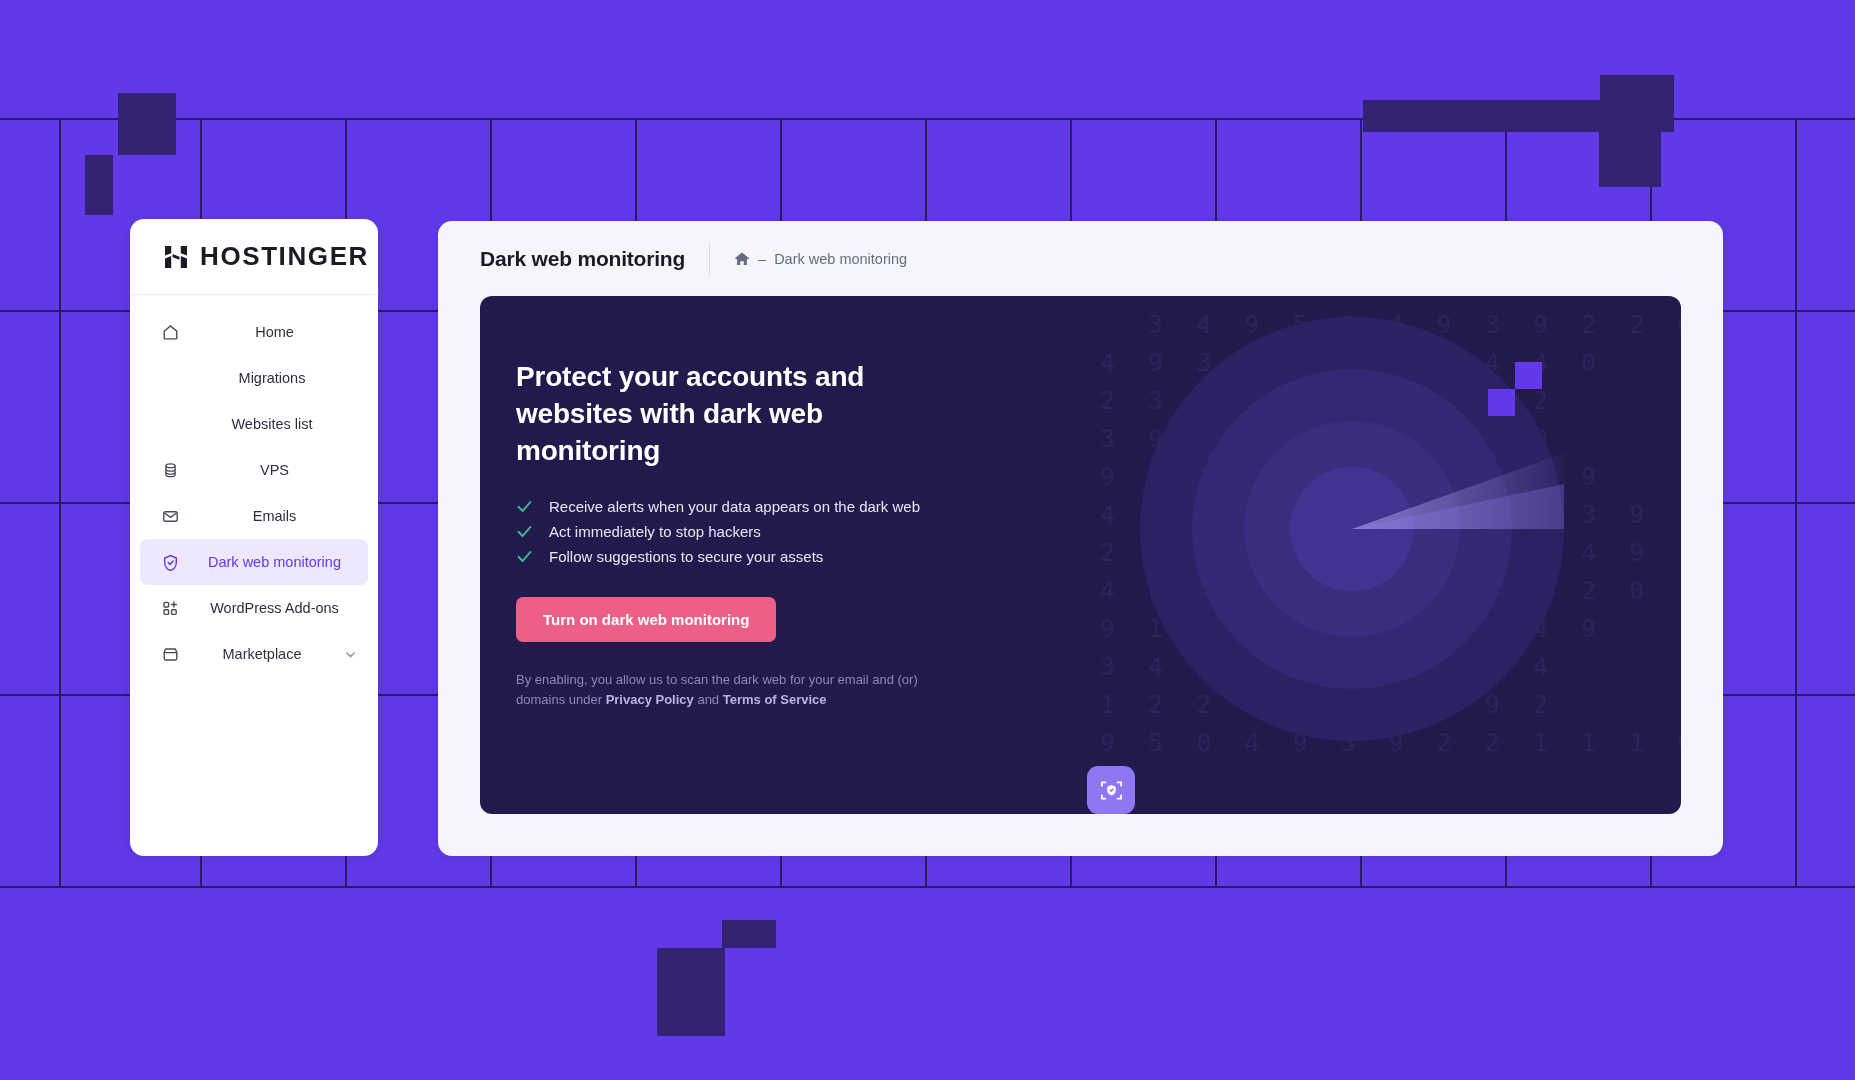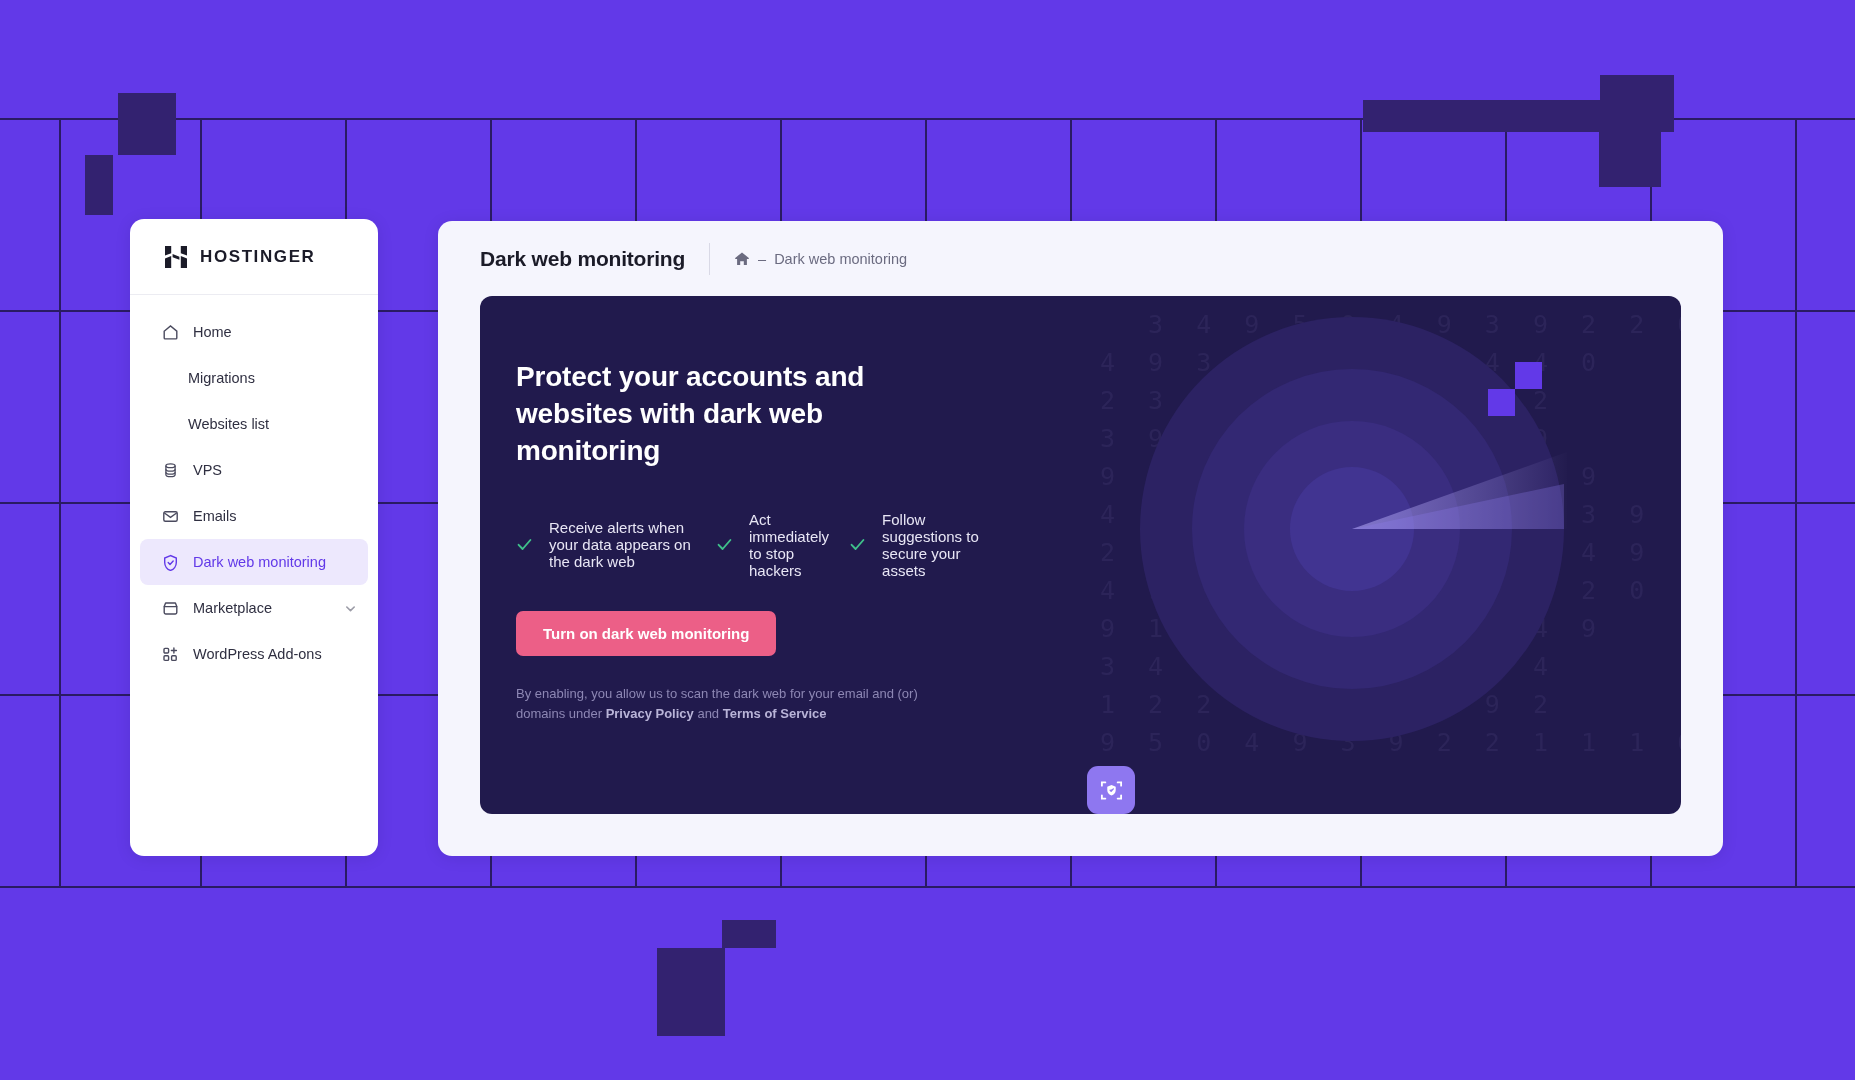--- a/index.html
+++ b/index.html
@@ -35,25 +35,25 @@
   }
   .brand {
     height: 76px;
     display: flex; align-items: center;
     padding-left: 33px;
     border-bottom: 1px solid #ececf2;
     gap: 11px;
   }
   .brand-mark { width: 26px; height: 26px; display:block; }
   .brand-name {
-    font-size: 17px; font-weight: 700; letter-spacing: 1.6px;
+    font-size: 26px; font-weight: 700; letter-spacing: 1.6px;
     color: #1b1b28;
   }
 
-  .nav { padding: 14px 10px 0 10px; }
+  .nav { padding: 14px 10px 0 10px; text-align: center; }
   .nav-item {
     display: flex; align-items: center;
     height: 46px;
     padding: 0 12px 0 22px;
     border-radius: 8px;
     gap: 14px;
     color: #2f2f41;
     font-size: 14.5px;
     cursor: pointer;
     position: relative;
@@ -112,21 +112,21 @@
     width: 430px; height: 430px;
   }
   .hero-sq { position:absolute; width:27px; height:27px; background:#6239e8; }
 
   .hero-copy { position: absolute; left: 36px; top: 62px; width: 470px; }
   .hero-h1 {
     font-size: 28px; line-height: 1.33; font-weight: 700;
     color: #ffffff; letter-spacing: -0.2px;
     max-width: 360px;
   }
-  .bullets { margin-top: 41px; display:flex; gap: 20px; }
+  .bullets { margin-top: 28px; display:flex; flex-direction:column; gap: 8px; }
   .bullet { display:flex; align-items:center; gap: 16px; }
   .tick { width: 17px; height: 17px; flex:0 0 17px; display:block;}
   .bullet-text { color: #e8e6f5; font-size: 15px; }
 
   .cta {
     margin-top: 32px;
     display: inline-flex; align-items:center; justify-content:center;
     height: 45px; padding: 0 27px;
     background: #ec5f87;
     color: #fff; font-size: 15px; font-weight: 700;
@@ -220,36 +220,36 @@
         </div>
         <div class="nav-item active">
           <svg class="nav-ico" viewBox="0 0 17 17">
             <path d="M8.5 1.6 2.7 4v4.6c0 3.6 2.5 6.9 5.8 7.8 3.3-.9 5.8-4.2 5.8-7.8V4L8.5 1.6z" fill="none" stroke="#6239e8" stroke-width="1.4"></path>
             <path d="m6.2 8.6 1.8 1.8 3.2-3.4" fill="none" stroke="#6239e8" stroke-width="1.4" stroke-linecap="round" stroke-linejoin="round"></path>
           </svg>
           <span class="nav-label">Dark web monitoring</span>
         </div>
         <div class="nav-item">
           <svg class="nav-ico" viewBox="0 0 17 17">
-            <path d="M2.2 6.6h12.6v6a1.4 1.4 0 0 1-1.4 1.4H3.6a1.4 1.4 0 0 1-1.4-1.4v-6z" fill="none" stroke="#4a4a5e" stroke-width="1.4"></path>
-            <path d="M2.2 6.6 3.6 3h9.8l1.4 3.6" fill="none" stroke="#4a4a5e" stroke-width="1.4" stroke-linejoin="round"></path>
-          </svg>
-          <span class="nav-label">Marketplace</span>
-          <svg class="caret" viewBox="0 0 11 11">
-            <path d="M1.8 4 5.5 7.6 9.2 4" fill="none" stroke="#4a4a5e" stroke-width="1.6" stroke-linecap="round" stroke-linejoin="round"></path>
-          </svg>
-        </div>
-        <div class="nav-item">
-          <svg class="nav-ico" viewBox="0 0 17 17">
             <rect x="2" y="2.4" width="4.6" height="4.6" rx="1" fill="none" stroke="#4a4a5e" stroke-width="1.4"></rect>
             <rect x="2" y="9.8" width="4.6" height="4.6" rx="1" fill="none" stroke="#4a4a5e" stroke-width="1.4"></rect>
             <rect x="9.6" y="9.8" width="4.6" height="4.6" rx="1" fill="none" stroke="#4a4a5e" stroke-width="1.4"></rect>
             <path d="M11.9 2v5M9.4 4.5h5" stroke="#4a4a5e" stroke-width="1.4" stroke-linecap="round"></path>
           </svg>
           <span class="nav-label">WordPress Add-ons</span>
+        </div>
+        <div class="nav-item">
+          <svg class="nav-ico" viewBox="0 0 17 17">
+            <path d="M2.2 6.6h12.6v6a1.4 1.4 0 0 1-1.4 1.4H3.6a1.4 1.4 0 0 1-1.4-1.4v-6z" fill="none" stroke="#4a4a5e" stroke-width="1.4"></path>
+            <path d="M2.2 6.6 3.6 3h9.8l1.4 3.6" fill="none" stroke="#4a4a5e" stroke-width="1.4" stroke-linejoin="round"></path>
+          </svg>
+          <span class="nav-label">Marketplace</span>
+          <svg class="caret" viewBox="0 0 11 11">
+            <path d="M1.8 4 5.5 7.6 9.2 4" fill="none" stroke="#4a4a5e" stroke-width="1.6" stroke-linecap="round" stroke-linejoin="round"></path>
+          </svg>
         </div>
       </nav>
   </aside>
 
   <section class="main">
 
     <div class="main-head">
       <div class="page-title">Dark web monitoring</div>
       <div class="head-sep"></div>
       <div class="crumbs">

